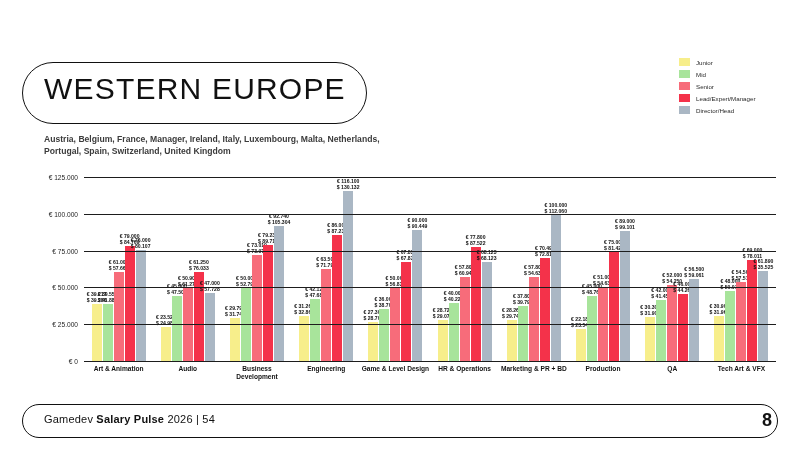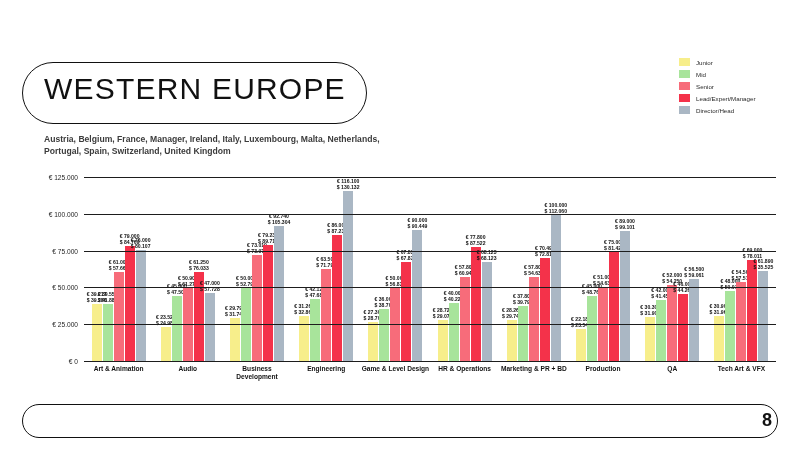--- a/index.html
+++ b/index.html
@@ -572,15 +572,21 @@
         <div class="xlabel">Game &amp; Level Design</div>
         <div class="xlabel">HR &amp; Operations</div>
         <div class="xlabel">Marketing &amp; PR + BD</div>
         <div class="xlabel">Production</div>
         <div class="xlabel">QA</div>
         <div class="xlabel">Tech Art &amp; VFX</div>
       </div>
   </div>
 
   <div class="footer-pill"></div>
+  <div class="footer-text">
+    <span>Gamedev</span>
+    <b>Salary Pulse</b>
+    <span>2026</span>
+    <span>| 54</span>
+  </div>
   <div class="footer-logo">8</div>
 
 </div>
 
 </body></html>

